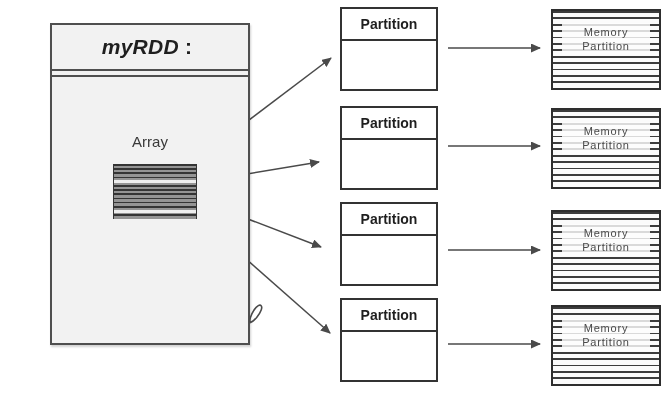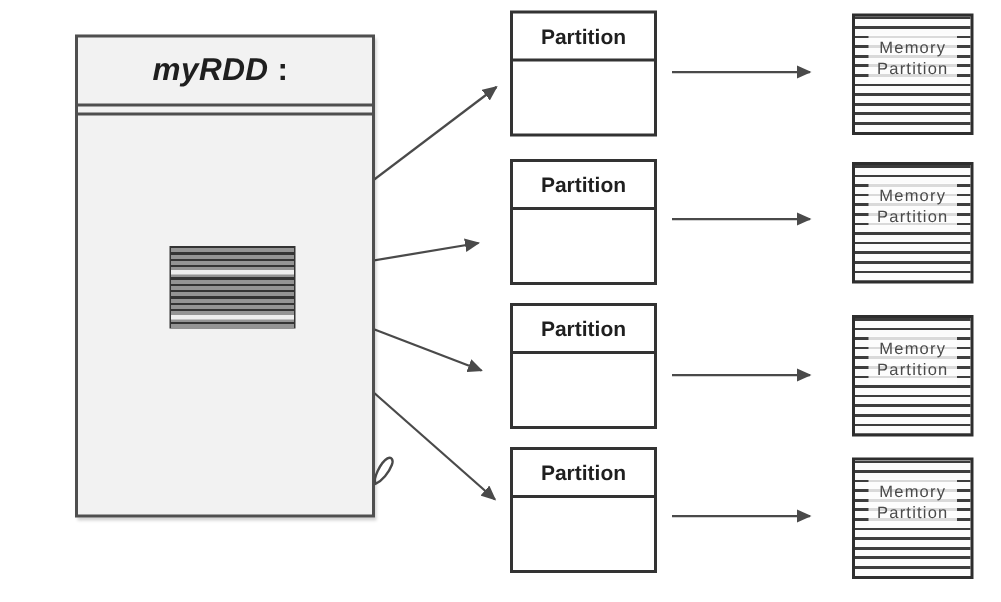--- a/index.html
+++ b/index.html
@@ -64,25 +64,26 @@
     border-bottom:2px solid #333333;
     display:flex;align-items:center;justify-content:center;
     font-size:14px;font-weight:bold;color:var(--text-dark);
   }
   .partition.p1{top:7px;}
   .partition.p2{top:106px;}
   .partition.p3{top:202px;}
   .partition.p4{top:298px;}
   
   .memory{
-    position:absolute;left:568px;width:77px;height:77px;
+    position:absolute;left:551px;width:77px;height:77px;
     border:2px solid #2e2e2e;
     background:repeating-linear-gradient(180deg,
       #3c3c3c 0px, #3c3c3c 1.8px,
       #fbfbfb 1.8px, #fbfbfb 6.4px);
+    padding-left:29px;
   }
   .memory.m1{top:9px;}
   .memory.m2{top:108px;}
   .memory.m3{top:210px;}
   .memory.m4{top:305px;}
   .m-label{
     position:absolute;left:9px;right:9px;top:12px;
     background:rgba(252,252,252,.82);
     text-align:center;
     font-size:11px;line-height:14px;
@@ -115,20 +116,21 @@
       <line x1="448" y1="344" x2="540" y2="344" marker-end="url(#ah)"></line>
     </g>
   </svg>
 
   <div class="rdd-box">
     <div class="rdd-header">
       <span class="rdd-title-instance">myRDD</span>
       <span class="rdd-title-sep">:</span>
     </div>
     <div class="rdd-sep"></div>
+    <div class="array-label">Array</div>
     <div class="array-icon">
       <div class="array-gap g1"></div>
       <div class="array-gap g2"></div>
     </div>
   </div>
 
   <div class="partition p1">
     <div class="p-header">Partition</div>
   </div>
   <div class="partition p2">

